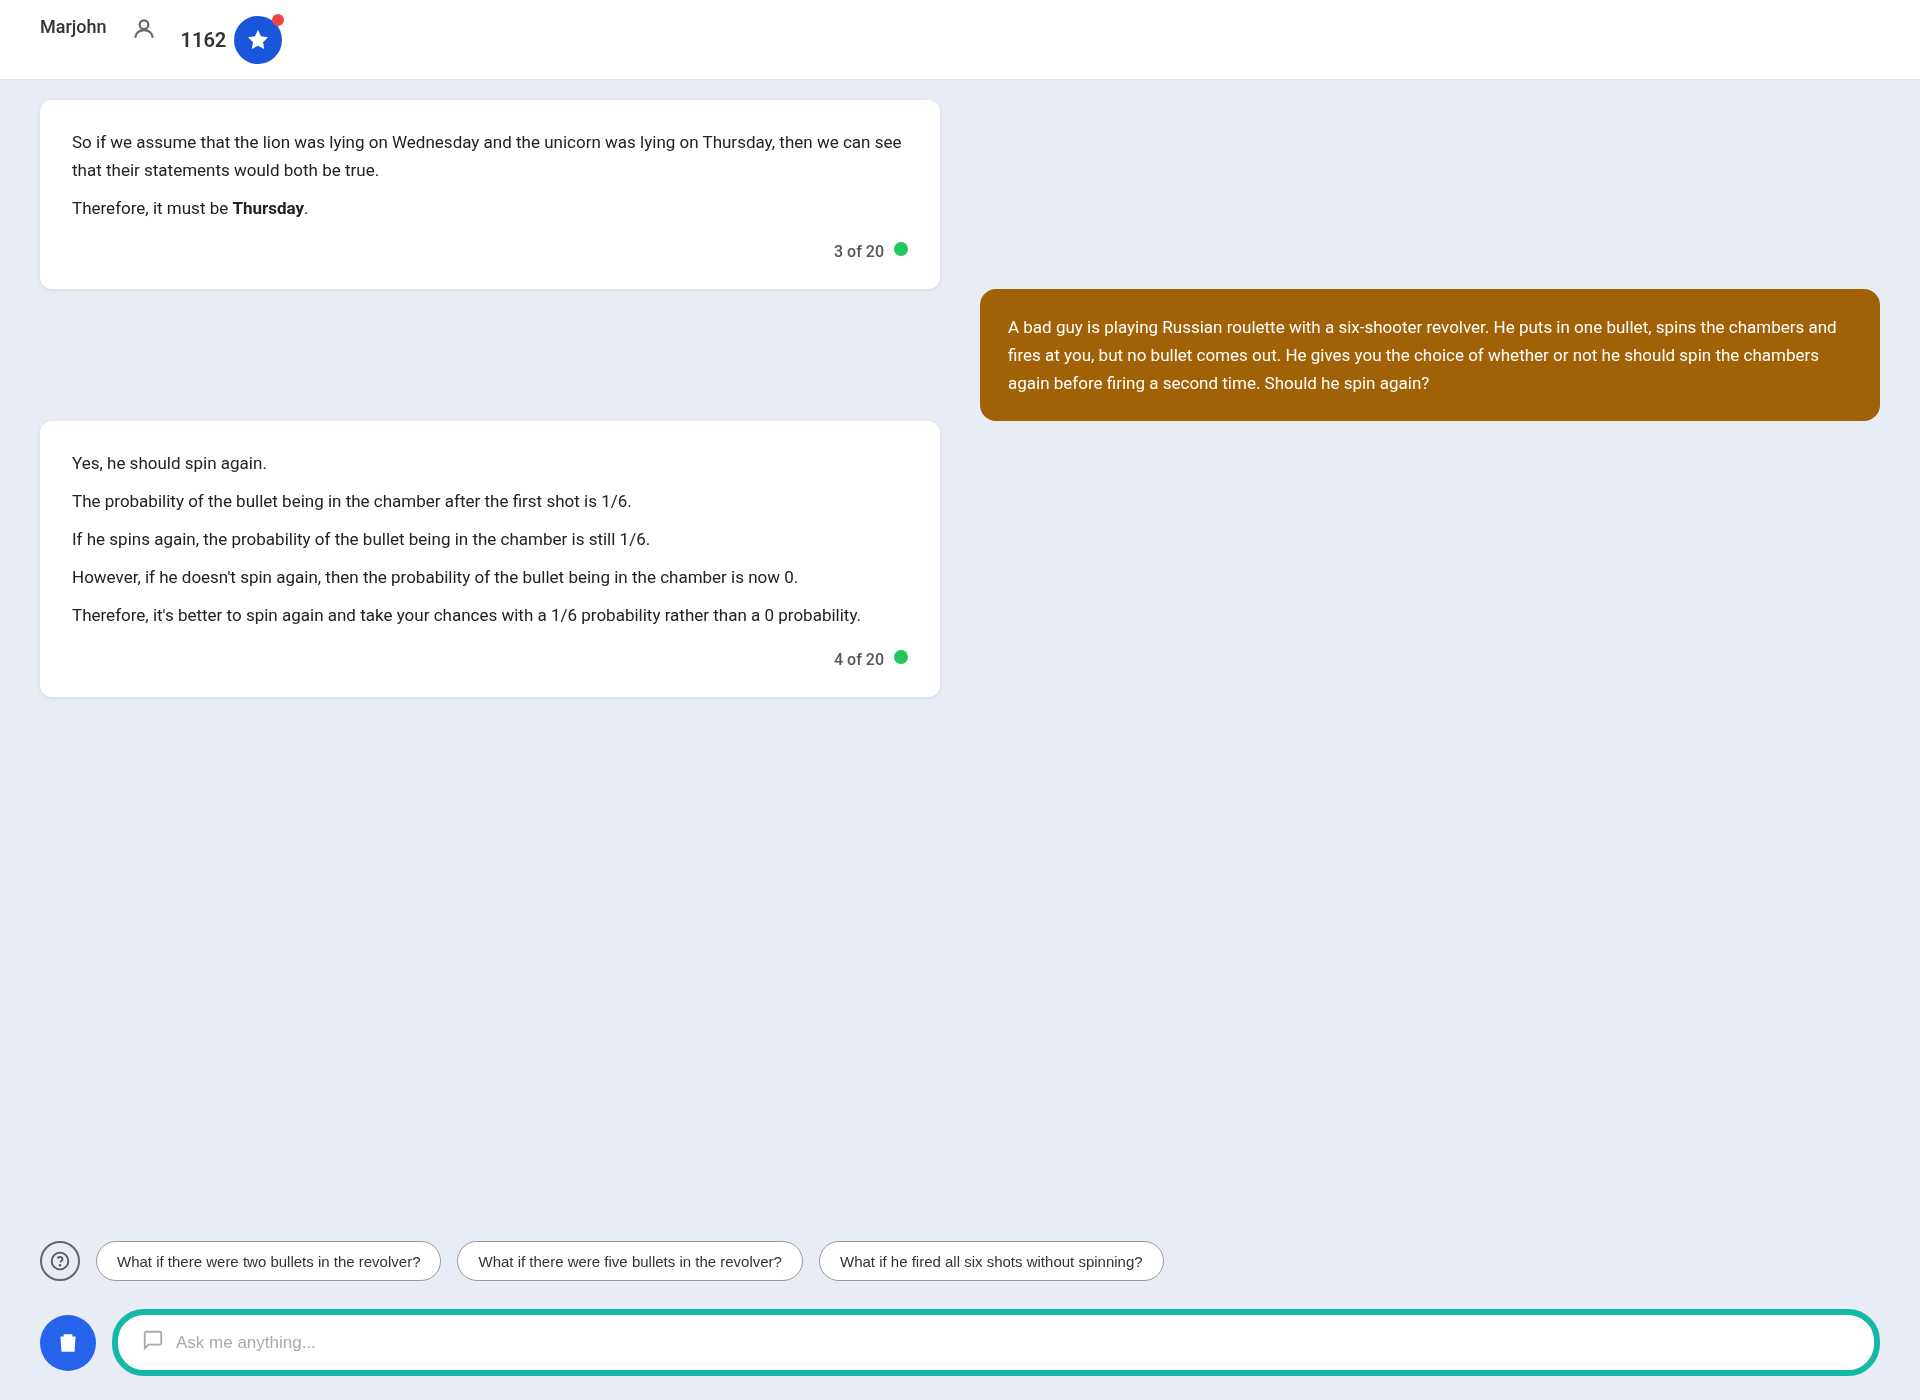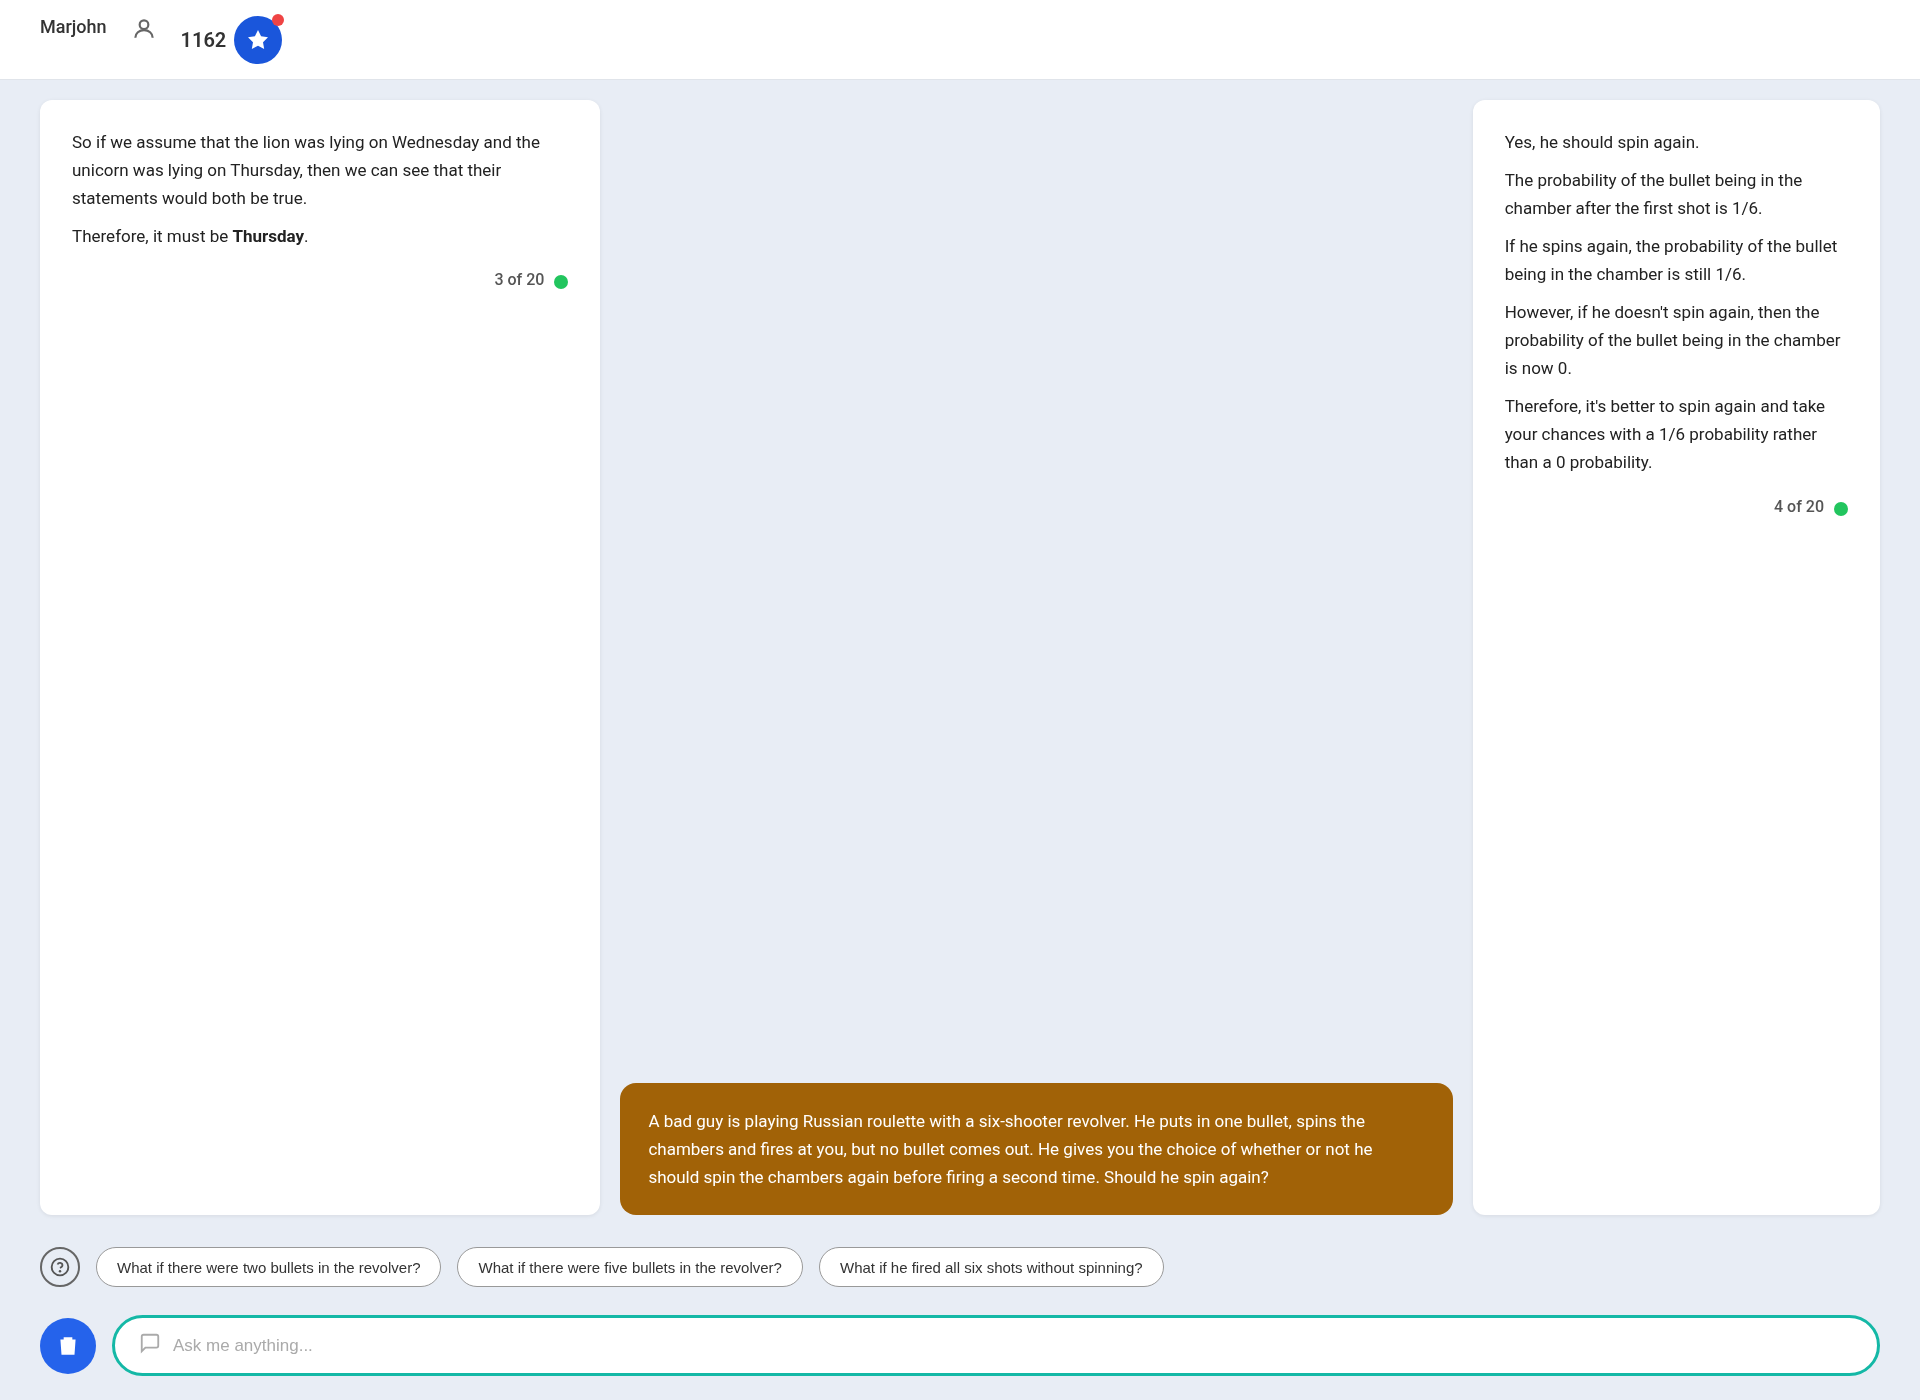--- a/index.html
+++ b/index.html
@@ -112,22 +112,21 @@
       background: #e8edf5;
       min-height: calc(1400px - 80px);
       display: flex;
       flex-direction: column;
     }
 
     .chat-container {
       flex: 1;
       padding: 20px 40px;
       display: flex;
-      flex-direction: row;
-      gap: 20px;
+      flex-direction: column;
       overflow-y: auto;
     }
 
     
     .message-card {
       background: #ffffff;
       border-radius: 12px;
       padding: 28px 32px;
       max-width: 900px;
       box-shadow: 0 1px 4px rgba(0,0,0,0.08);
@@ -140,21 +139,21 @@
       color: #222;
       margin-bottom: 10px;
     }
 
     .message-card p:last-of-type {
       margin-bottom: 0;
     }
 
     .message-counter {
       display: flex;
-      align-items: flex-end;
+      align-items: flex-start;
       justify-content: flex-end;
       gap: 10px;
       margin-top: 20px;
       font-size: 16px;
       color: #555;
       font-weight: 500;
     }
 
     .counter-dot {
       width: 14px;
@@ -234,21 +233,21 @@
     }
 
     .input-wrapper {
       flex: 1;
       background: white;
       border-radius: 32px;
       display: flex;
       align-items: center;
       padding: 14px 24px;
       gap: 12px;
-      border: 3px solid #14b8a6;
+      border: 6px solid #14b8a6;
     }
 
     .input-icon {
       color: #888;
       font-size: 20px;
       flex-shrink: 0;
     }
 
     .chat-input {
       flex: 1;

